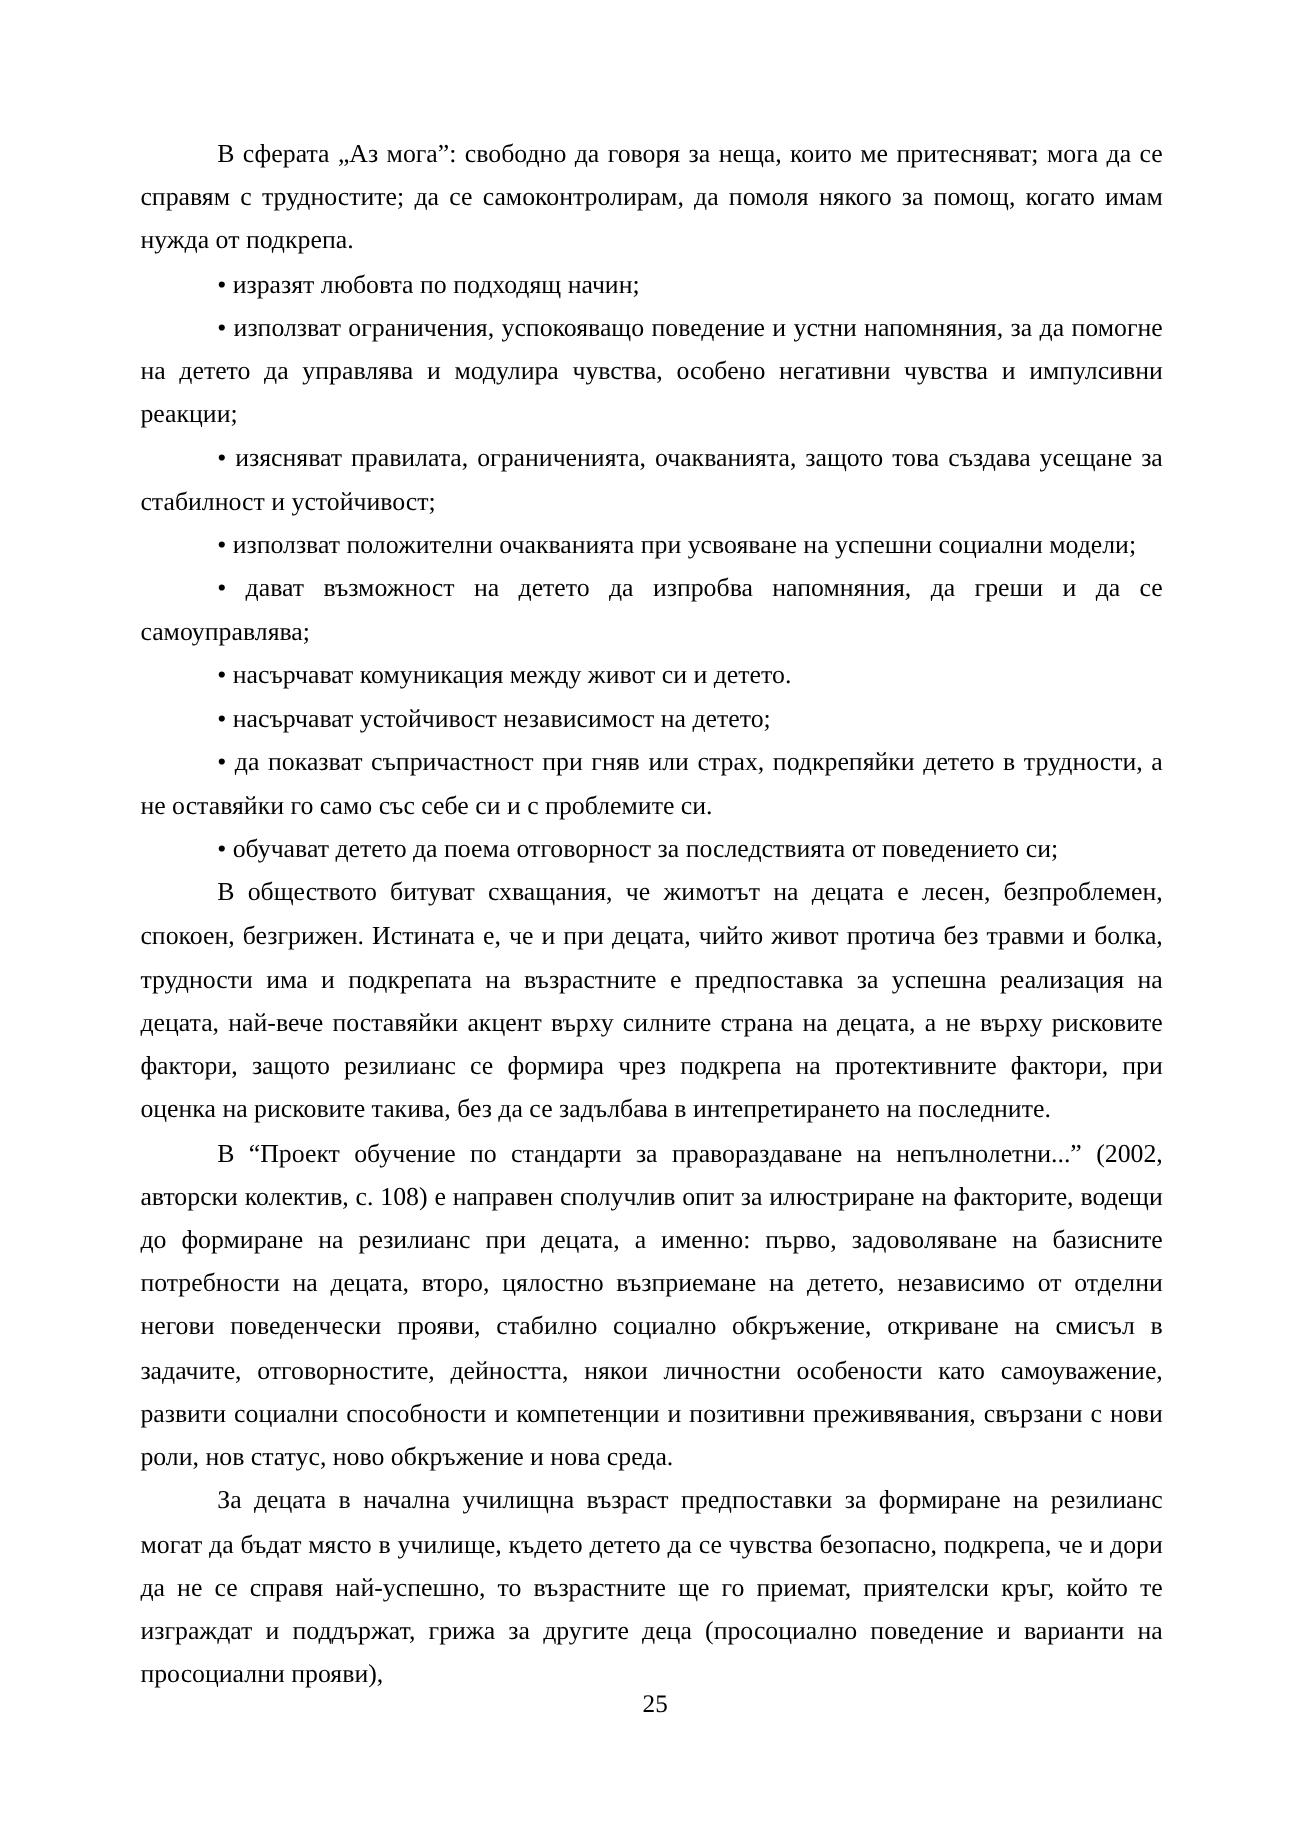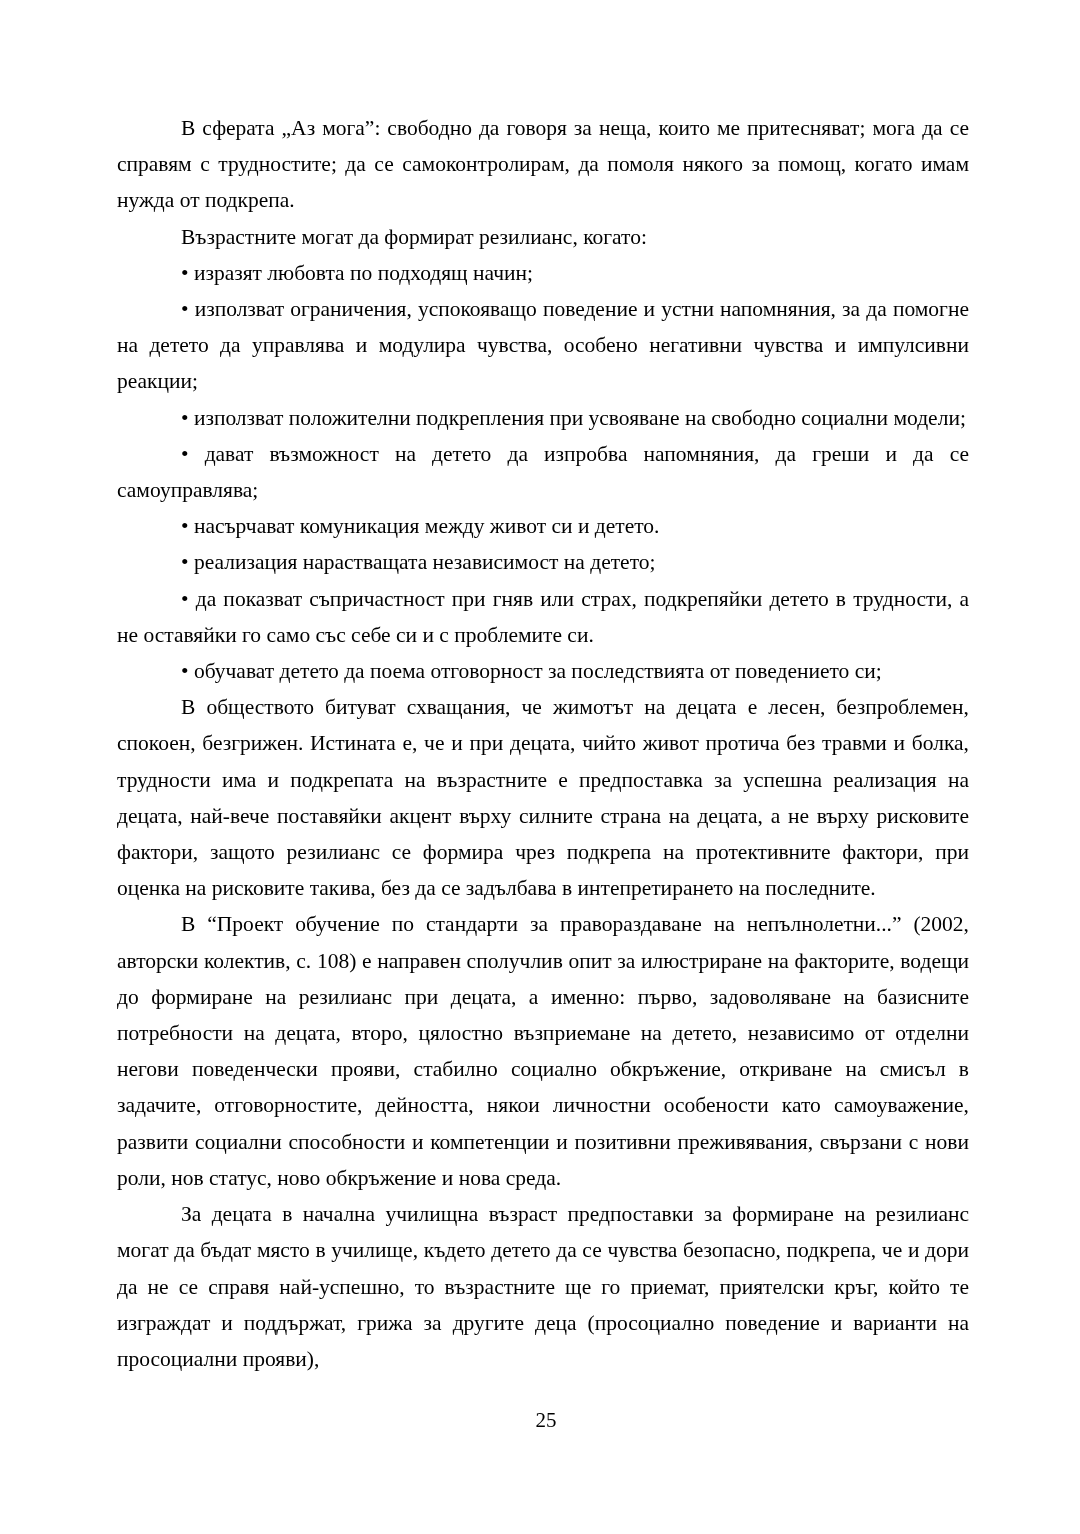--- a/index.html
+++ b/index.html
@@ -49,27 +49,27 @@
     color: #000000;
   }
 </style>
 </head>
 <body>
 
 <div class="page">
   <div class="content">
 
     <p class="indent">В сферата „Аз мога”: свободно да говоря за неща, които ме притесняват; мога да се справям с трудностите; да се самоконтролирам, да помоля някого за помощ, когато имам нужда от подкрепа.</p>
-    <p class="indent">Възрастните могат да формират резилианс, когато:</p>
     <p class="bullet">• изразят любовта по подходящ начин;</p>
     <p class="bullet">• използват ограничения, успокояващо поведение и устни напомняния, за да помогне на детето да управлява и модулира чувства, особено негативни чувства и импулсивни реакции;</p>
-    <p class="bullet">• използват положителни подкрепления при усвояване на свободно социални модели;</p>
+    <p class="bullet">• изясняват правилата, ограниченията,  очакванията, защото това създава усещане за стабилност и устойчивост;</p>
+    <p class="bullet">• използват положителни очакванията при усвояване на успешни социални модели;</p>
     <p class="bullet">• дават възможност на детето да изпробва напомняния, да греши и да се самоуправлява;</p>
     <p class="bullet">• насърчават комуникация между живот си и детето.</p>
-    <p class="bullet">• реализация нарастващата независимост на детето;</p>
+    <p class="bullet">• насърчават устойчивост независимост на детето;</p>
     <p class="bullet">• да показват съпричастност при гняв или страх, подкрепяйки детето в трудности, а не оставяйки го само със себе си и с проблемите си.</p>
     <p class="bullet">• обучават детето да поема отговорност за последствията от поведението си;</p>
     <p class="indent">В обществото битуват схващания, че жимотът на децата е лесен, безпроблемен, спокоен, безгрижен. Истината е, че и при децата, чийто живот протича без травми и болка, трудности има и подкрепата на възрастните е предпоставка за успешна реализация на децата, най-вече поставяйки акцент върху силните страна на децата, а не върху рисковите фактори, защото резилианс се формира чрез подкрепа на протективните фактори, при оценка на рисковите такива, без да се задълбава в интепретирането на последните.</p>
     <p class="indent">В “Проект обучение по стандарти за правораздаване на непълнолетни...” (2002, авторски колектив, с. 108) е направен сполучлив опит за илюстриране на факторите, водещи до формиране на резилианс при децата, а именно: първо, задоволяване на базисните потребности на децата, второ, цялостно възприемане на детето, независимо от отделни негови поведенчески прояви, стабилно социално обкръжение, откриване на смисъл в задачите, отговорностите, дейността, някои личностни особености като самоуважение, развити социални способности и компетенции и позитивни преживявания, свързани с нови роли, нов статус, ново обкръжение и нова среда.</p>
     <p class="indent">За децата в начална училищна възраст предпоставки за формиране на резилианс могат да бъдат място в училище, където детето да се чувства безопасно, подкрепа, че и дори да не се справя най-успешно, то възрастните ще го приемат, приятелски кръг, който те изграждат и поддържат, грижа за другите деца (просоциално поведение и варианти на просоциални прояви),</p>
 
   </div>
 
   <div class="page-number">25</div>
 </div>

